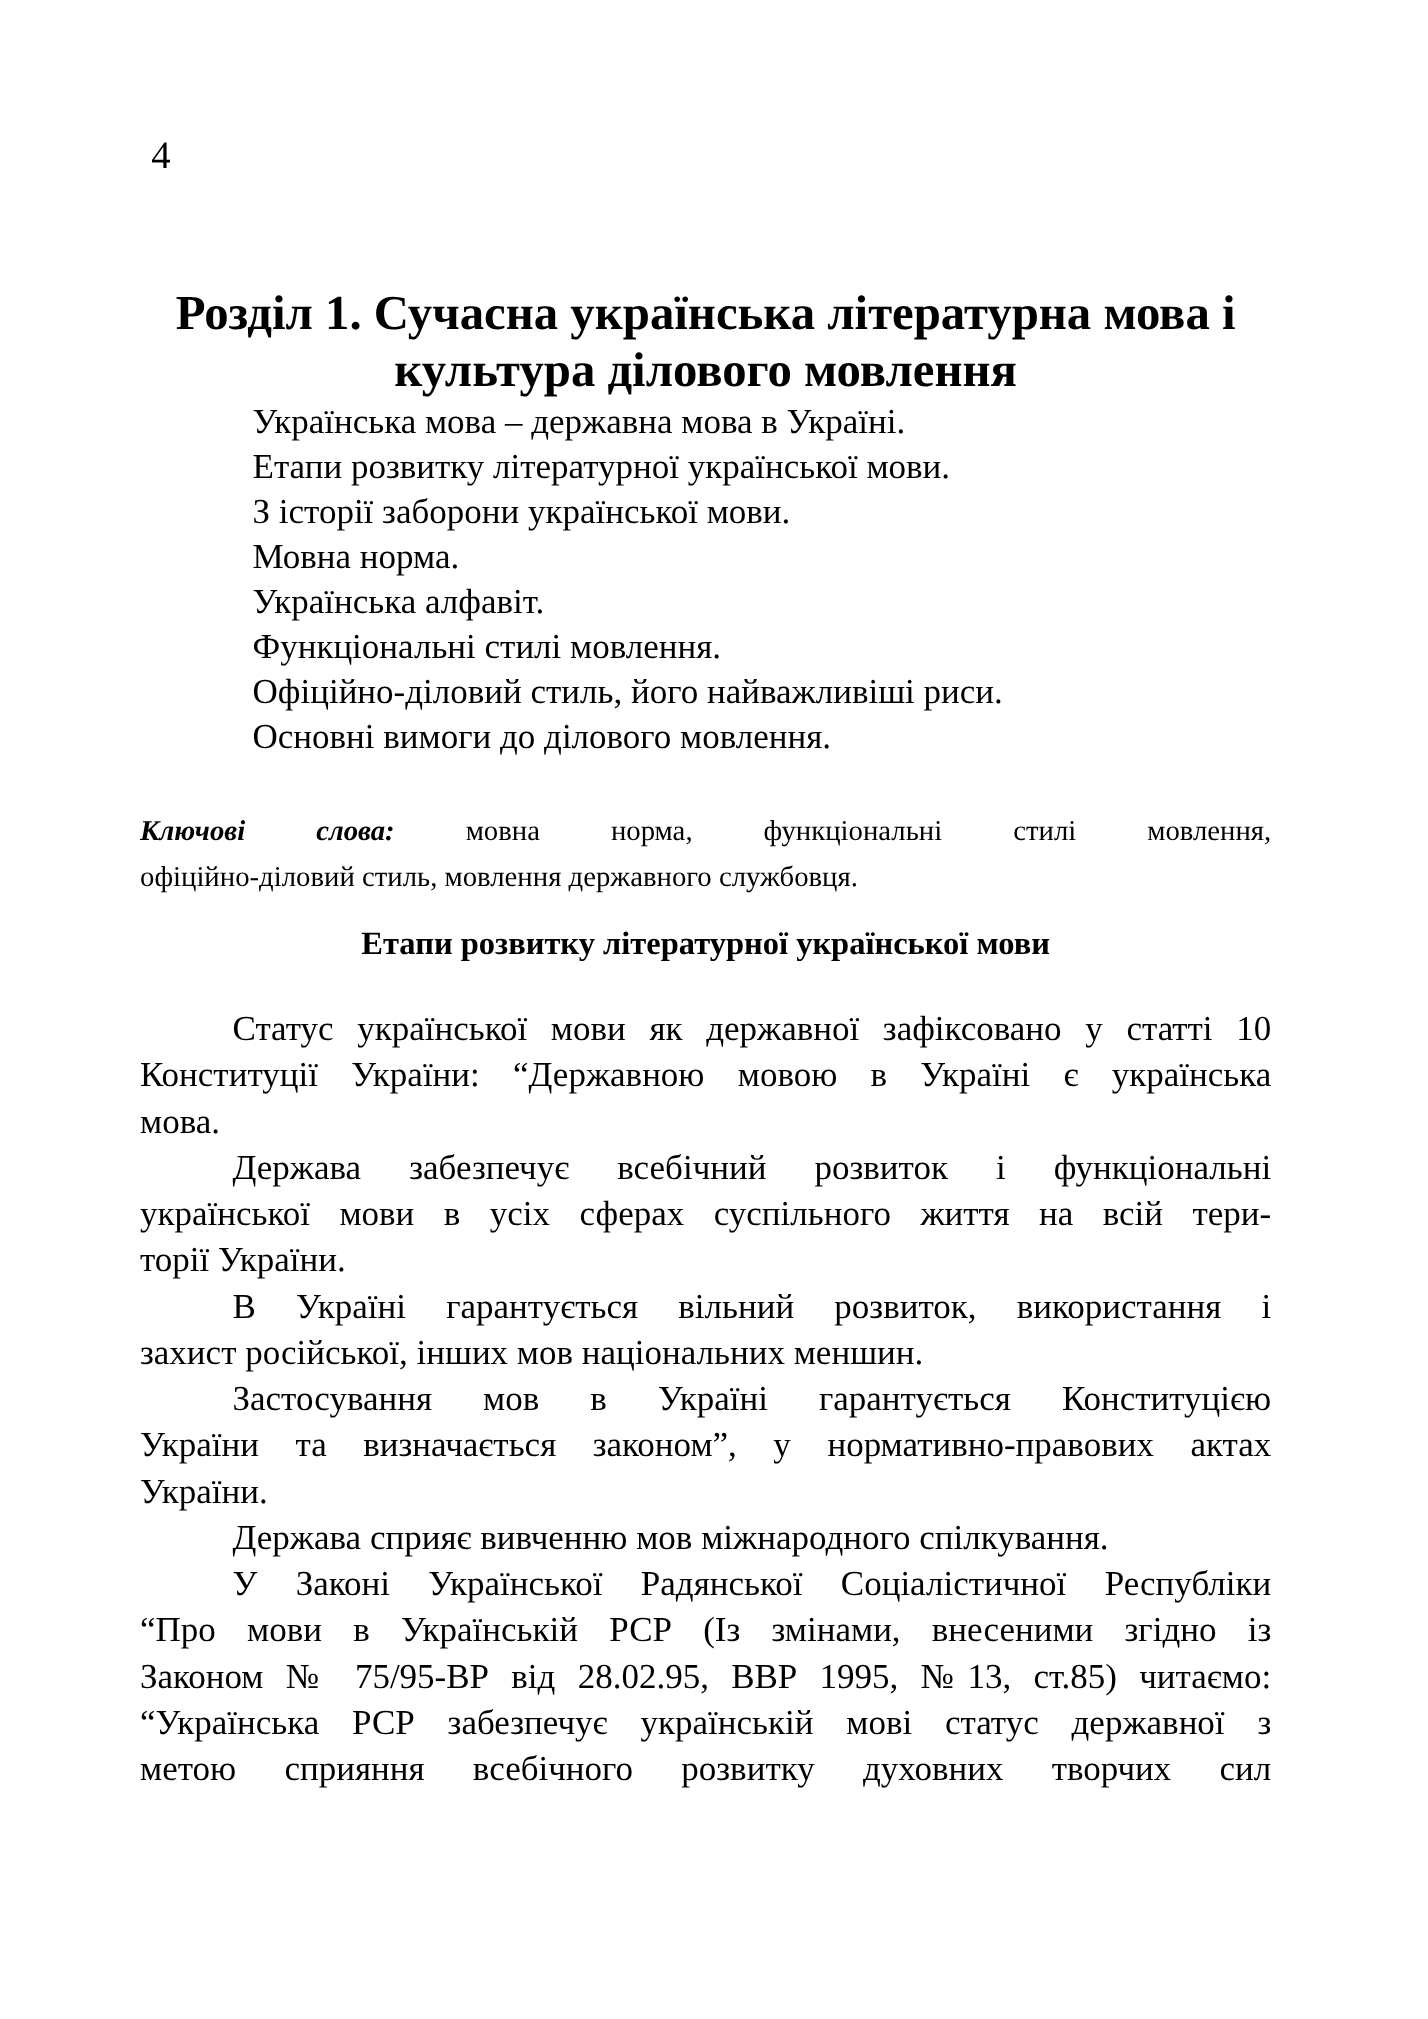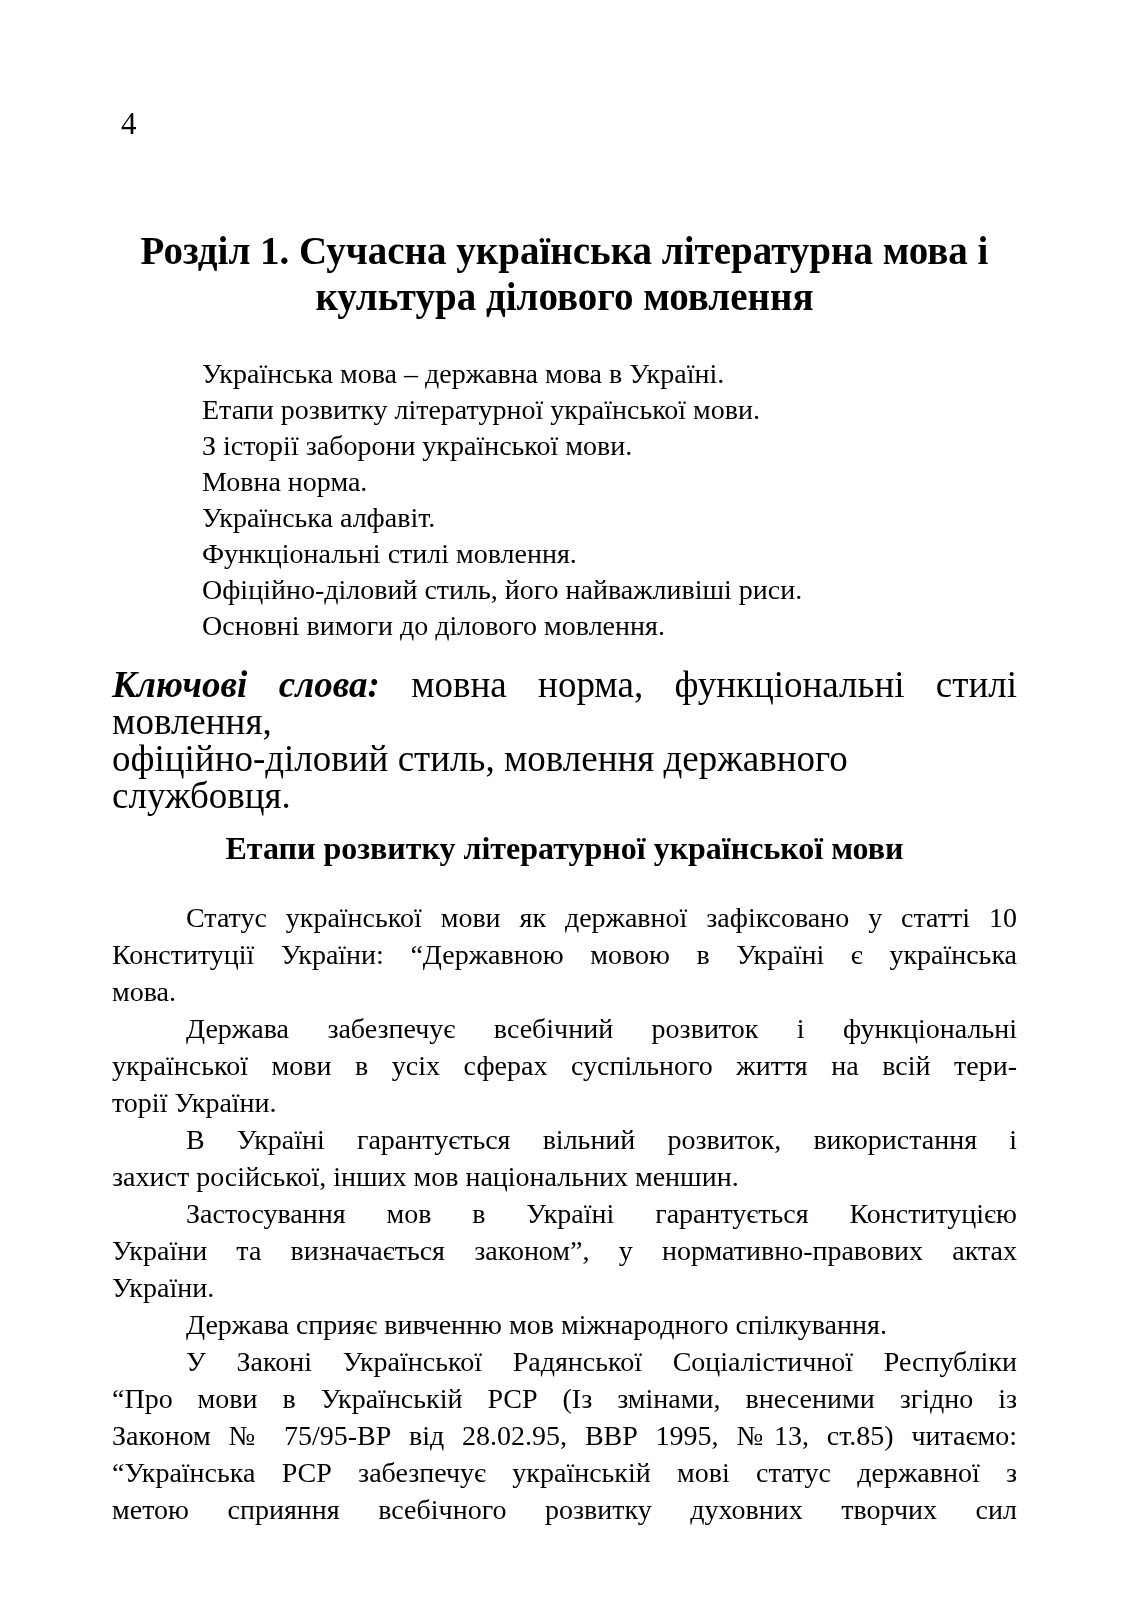--- a/index.html
+++ b/index.html
@@ -32,43 +32,42 @@
 
   .chapter-title {
     margin: 228px 0 0 0;
     font-size: 39px;
     font-weight: bold;
     text-align: center;
     line-height: 46px;
   }
 
   .topics {
-    margin-top: 36px;
     padding-left: 90px;
     font-size: 28px;
     line-height: 36px;
   }
 
   .keywords {
-    margin-top: 22px;
-    font-size: 37px;
+    margin-top: 38px;
+    font-size: 23px;
     line-height: 37px;
   }
   .kw-line1 {
     text-align: justify;
     text-align-last: justify;
   }
   .kw-label {
     font-weight: bold;
     font-style: italic;
   }
 
   .subheading {
     margin-top: 16px;
-    font-size: 32px;
+    font-size: 26px;
     font-weight: bold;
     text-align: center;
     line-height: 37px;
   }
 
   .body-paragraphs {
     margin-top: 32px;
     font-size: 28px;
     line-height: 37px;
   }

